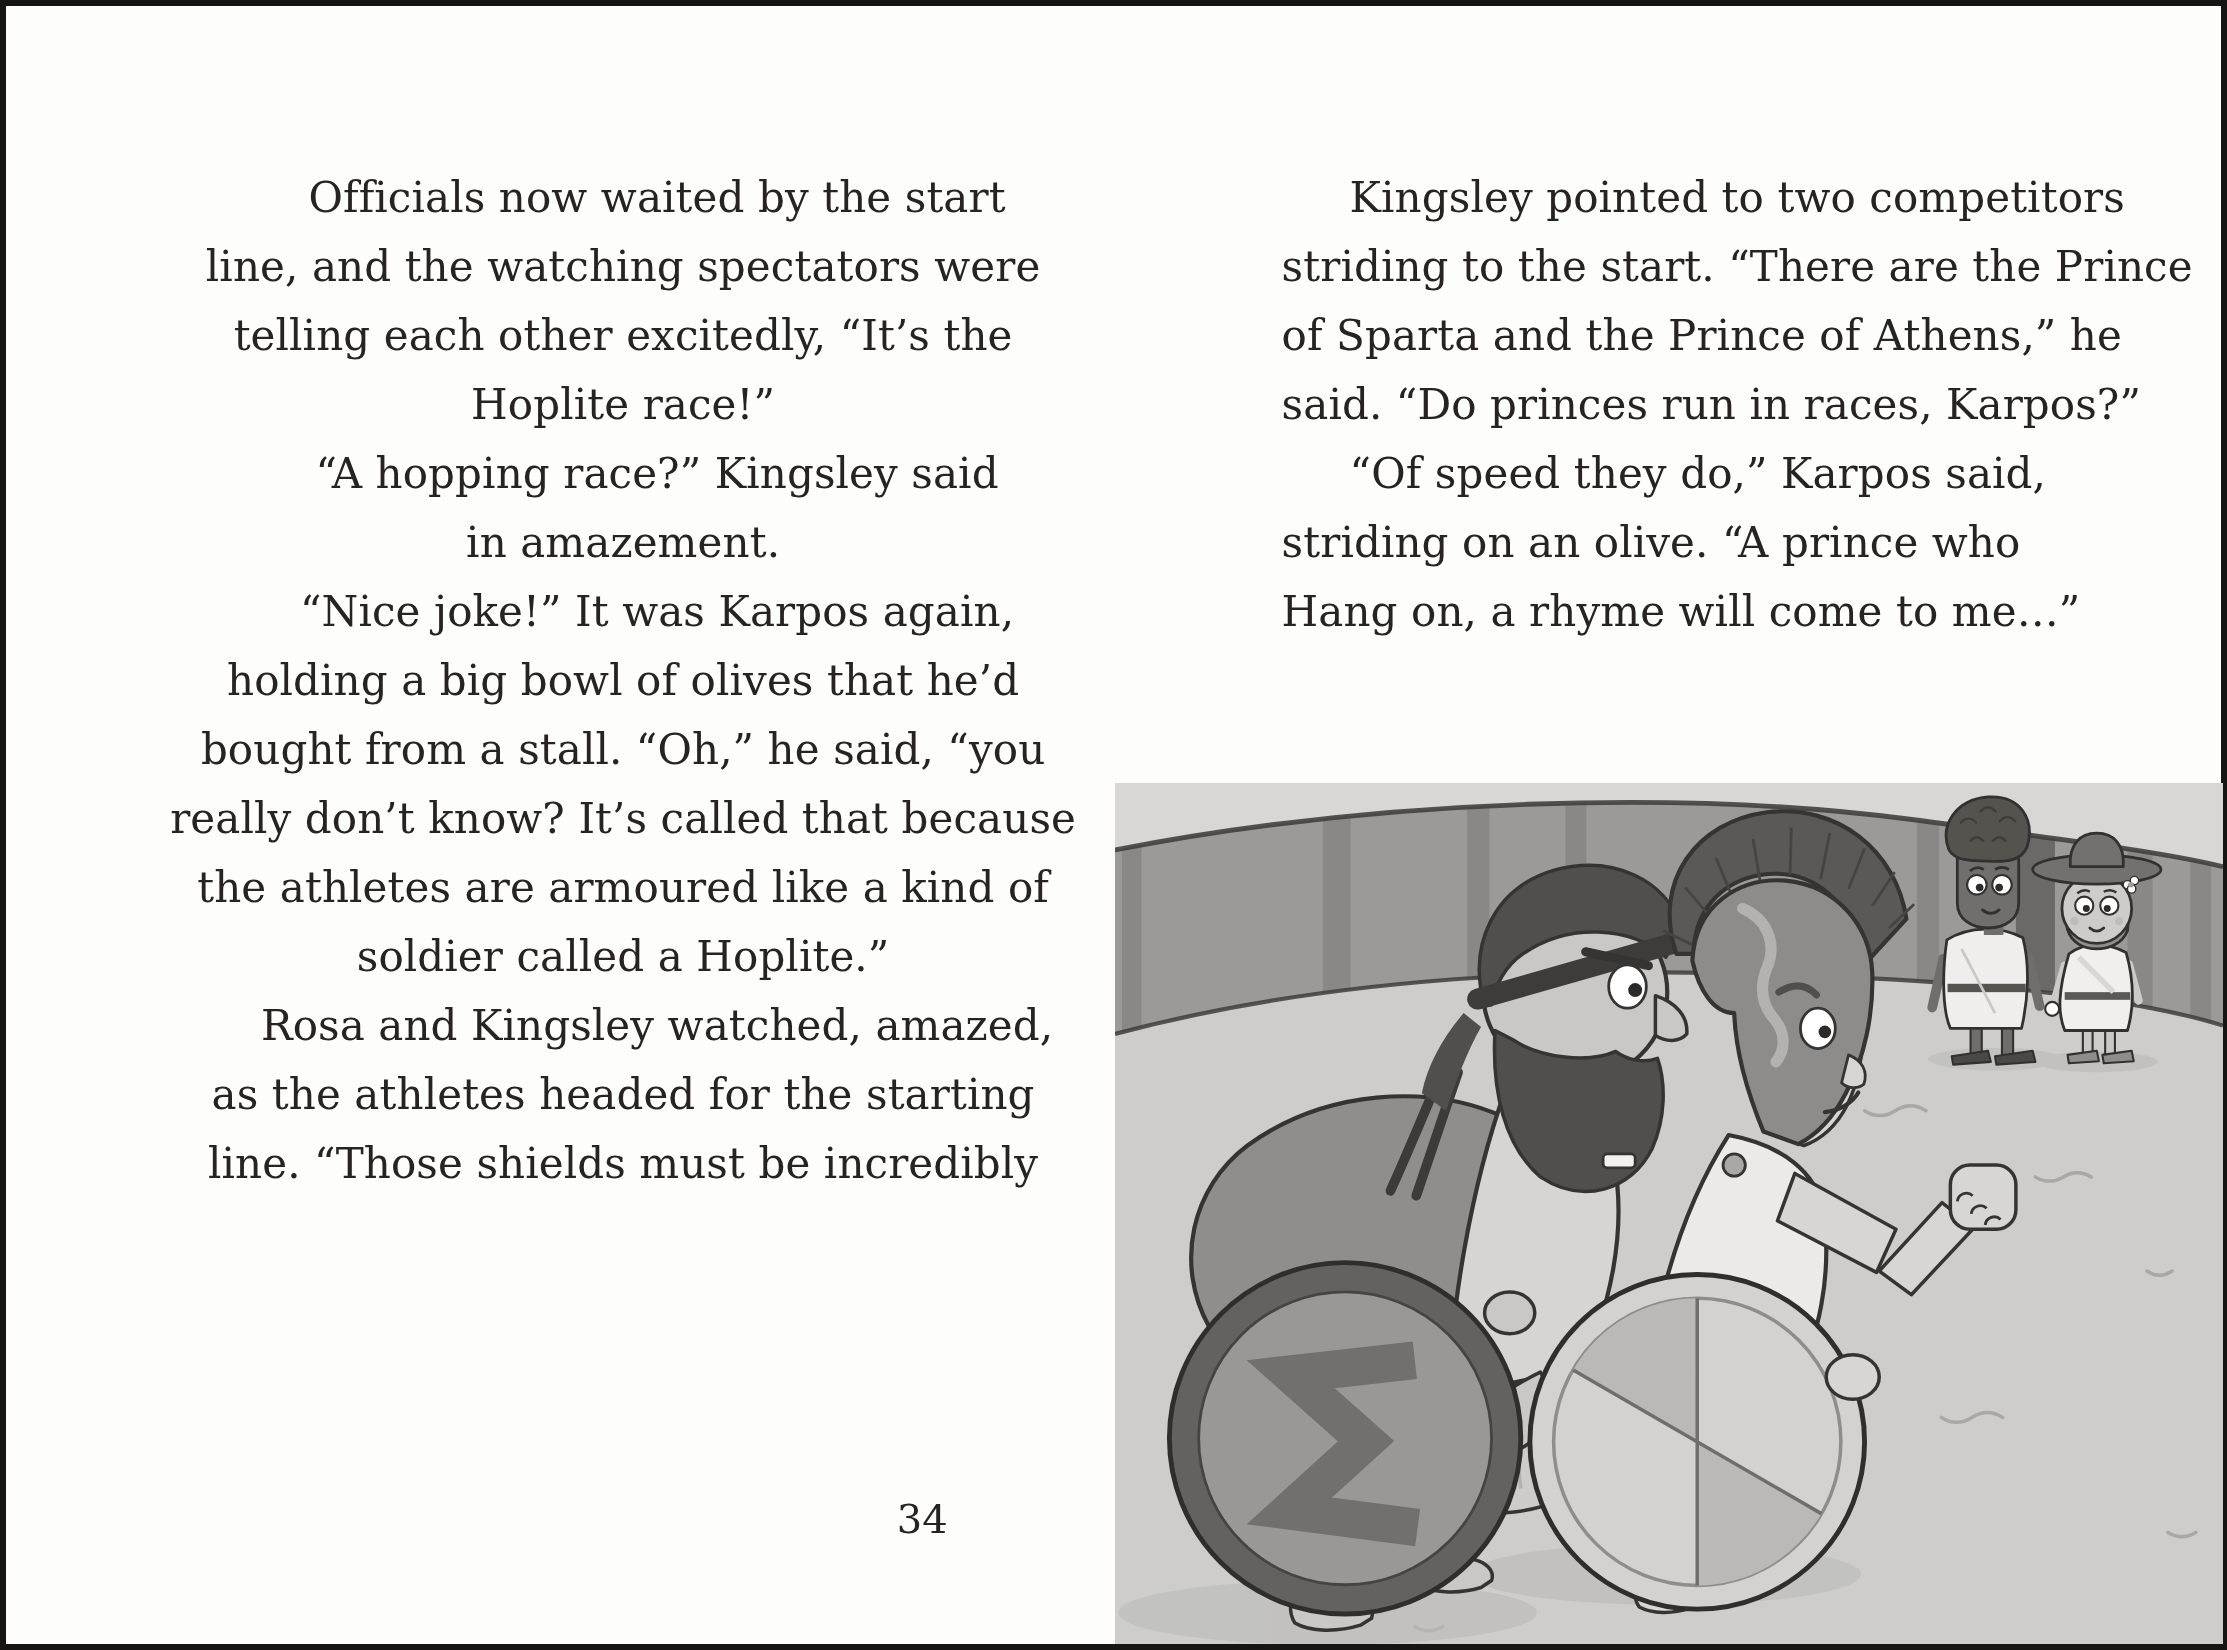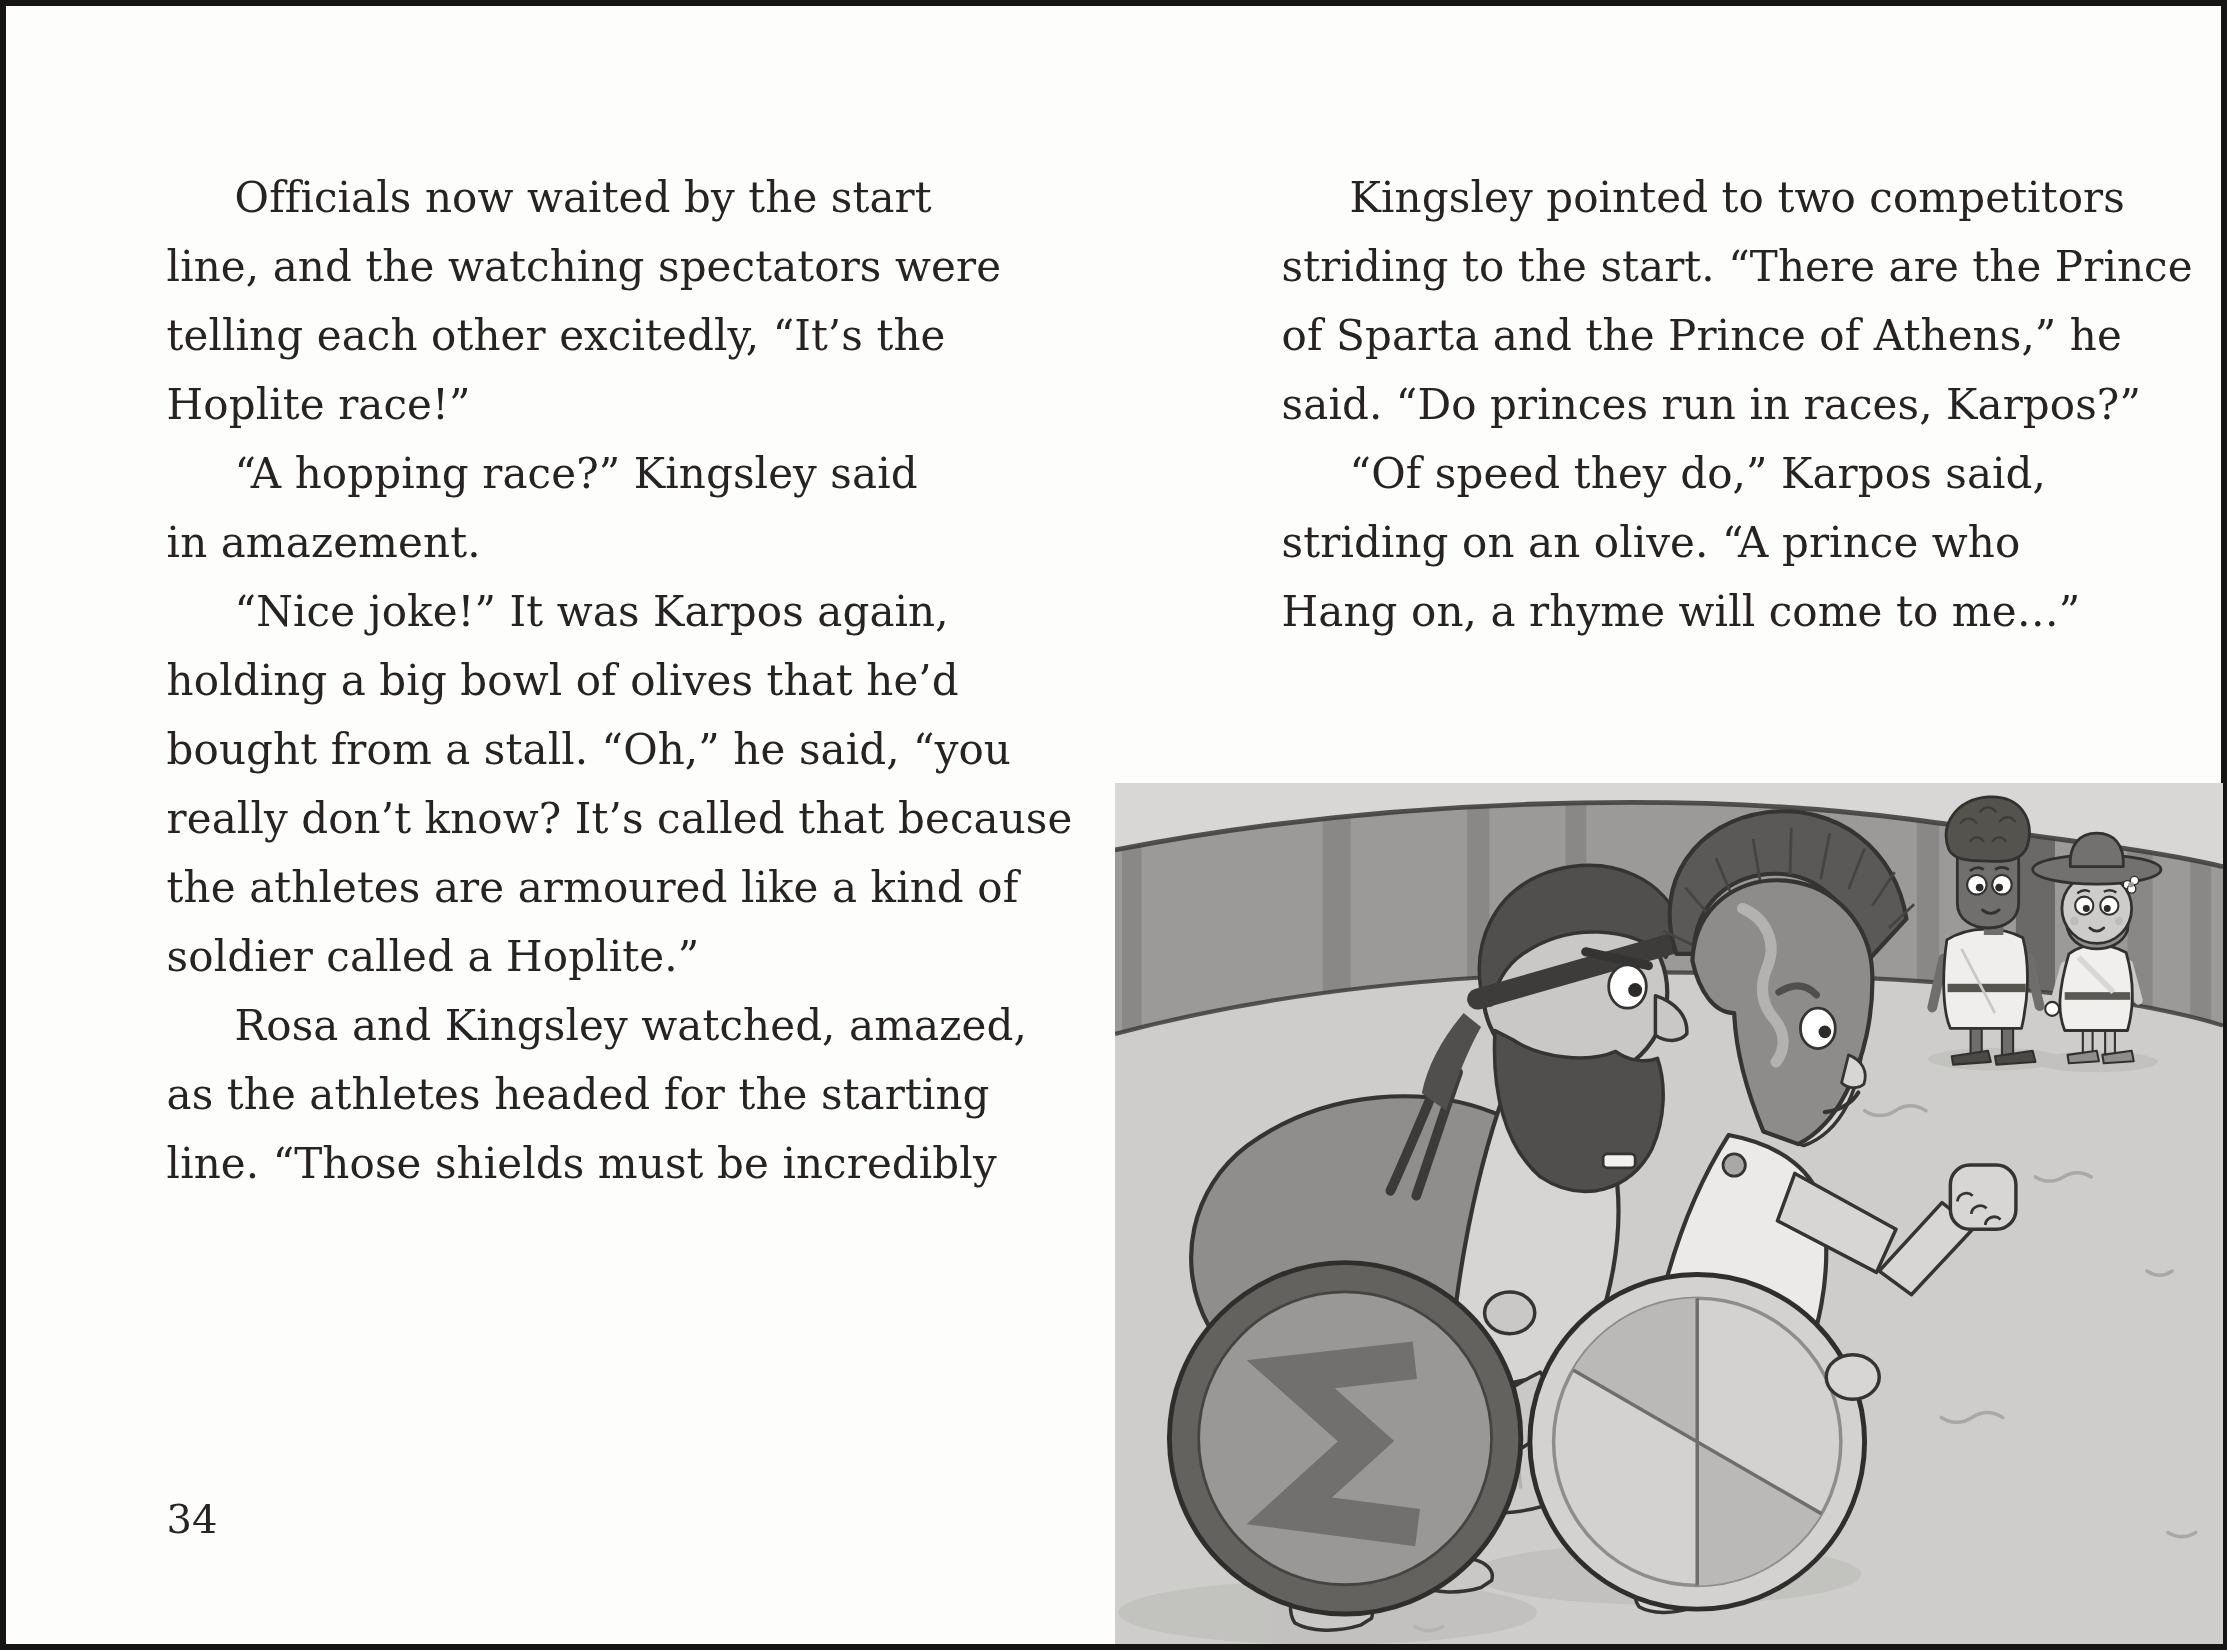--- a/index.html
+++ b/index.html
@@ -10,27 +10,27 @@
   }
   .page{
     position:absolute;left:5.6px;top:5.6px;right:5.6px;bottom:7px;
     background:#fdfdfc;
   }
   .textcol{
     position:absolute;top:157px;
     font-size:42px;line-height:69px;letter-spacing:0.1px;
     color:#272324;white-space:nowrap;
   }
-  #left-col{left:161px;width:913px;}
+  #left-col{left:161px;width:913px;text-align:center;}
   #right-col{left:1276px;width:927px;}
   .line{height:69px;}
   .line.indent{padding-left:68px;}
   .pagenum{
     position:absolute;top:1490px;left:161px;width:781px;
-    text-align:left;font-size:40px;color:#272324;
+    text-align:right;font-size:40px;color:#272324;
   }
   .illo{
     position:absolute;left:1109px;top:777px;width:1108px;height:861px;
     overflow:hidden;
   }
   .illo svg{display:block;width:100%;height:100%;}
 </style>
 </head>
 <body>
 

